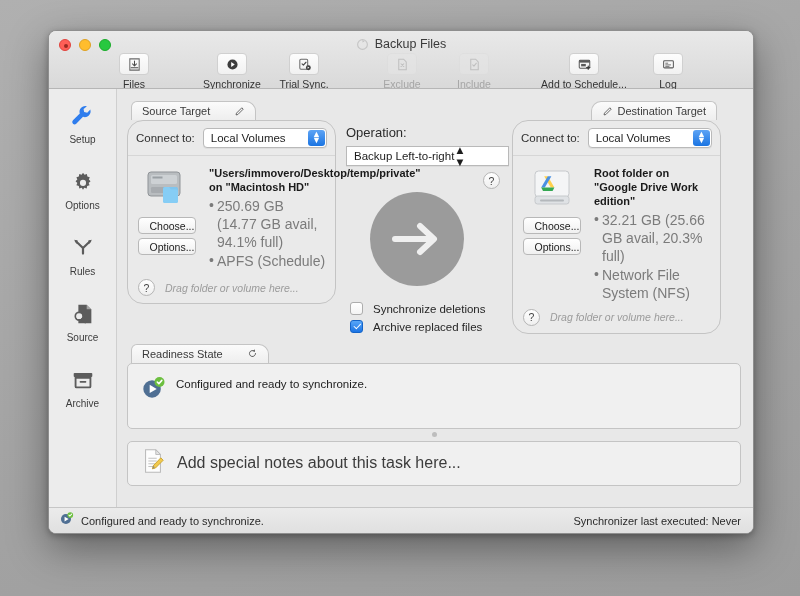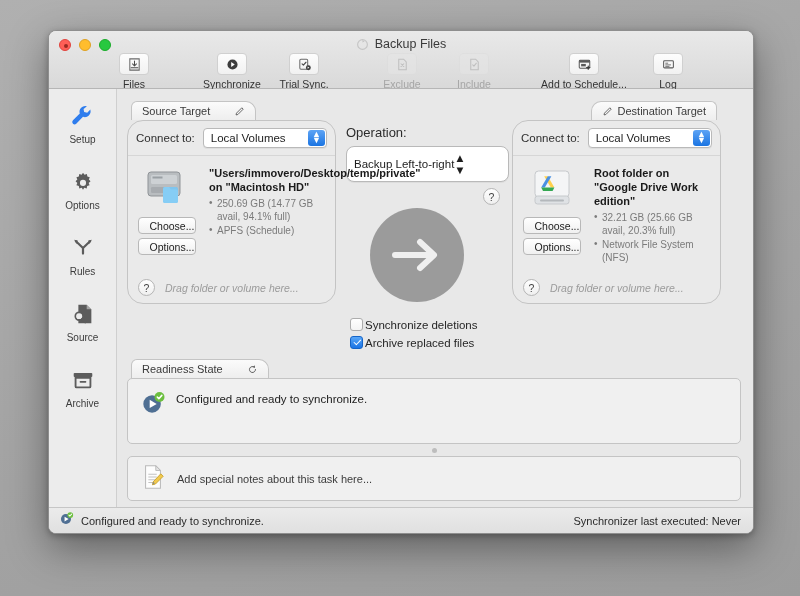--- a/index.html
+++ b/index.html
@@ -162,21 +162,21 @@
     border-radius: 4px;
     font-size: 10.5px; color: #222;
     display: flex; align-items: center; justify-content: center;
     cursor: default;
     padding-left: 10px;
   }
   .target-right { flex: 1; min-width: 0; padding-top: 1px; }
   .tgt-title { font-size: 11px; color: #1a1a1a; font-weight: bold; line-height: 1.28; }
   .tgt-list { margin-top: 4px; list-style: none; }
   .tgt-list li {
-    font-size: 10px; color: #7b7b7b; line-height: 1.28;
+    font-size: 14px; color: #7b7b7b; line-height: 1.28;
     padding-left: 8px; position: relative; margin-bottom: 1px;
   }
   .tgt-list li::before {
     content: "•"; position: absolute; left: 0; top: -1px; color: #7b7b7b;
   }
 
   .drop-row {
     display: flex; align-items: center; gap: 10px;
     padding: 5px 10px 7px 10px;
   }
@@ -191,35 +191,35 @@
   .drop-hint { font-size: 10.5px; color: #9b9b9b; font-style: italic; }
 
   
   .center {
     width: 176px; flex: none;
     padding: 24px 6px 0 10px;
     display: flex; flex-direction: column; align-items: flex-start;
   }
   .op-label { font-size: 13px; color: #2c2c2c; margin-bottom: 6px; }
   .op-popup {
-    width: 163px; height: 36px;
-    background: #fff; border: 1px solid #b9b9b9; border-radius: 8px;
+    width: 163px; height: 20px;
+    background: #fff; border: 1px solid #b9b9b9; border-radius: 0;
     display: flex; align-items: center; padding-left: 7px;
     font-size: 11.5px; color: #1d1d1d; position: relative;
     box-shadow: 0 1px 0 rgba(0,0,0,.05);
   }
   .op-help { align-self: flex-end; margin: 6px 6px 0 0; }
   .arrow-circle {
     width: 94px; height: 94px; border-radius: 50%;
     background: #9b9b9b;
     margin: 3px 0 0 24px;
     display: flex; align-items: center; justify-content: center;
   }
   .checks { margin: 16px 0 0 4px; display: flex; flex-direction: column; gap: 5px; }
-  .crow { display: flex; align-items: center; gap: 2px; font-size: 11.5px; color: #262626; }
+  .crow { display: flex; align-items: center; gap: 10px; font-size: 11.5px; color: #262626; }
   .cbox {
     width: 13px; height: 13px; border-radius: 3px;
     border: 1px solid #adadad; background: linear-gradient(#ffffff,#f4f4f4);
     flex: none; display: flex; align-items: center; justify-content: center;
   }
   .cbox.on { background: linear-gradient(#58a6f8,#1b74e4); border-color: #1464c8; }
   .cbox.on::after {
     content: ""; width: 3px; height: 6px;
     border: solid #fff; border-width: 0 1.6px 1.6px 0;
     transform: rotate(43deg) translate(-.5px,-1px);
@@ -239,21 +239,21 @@
   .splitter { height: 12px; display: flex; align-items: center; justify-content: center; }
   .splitdot { width: 5px; height: 5px; border-radius: 50%; background: #bdbdbd; }
 
   .notesbox {
     border: 1px solid #c4c4c4; border-radius: 5px;
     background: #f0f0f0;
     height: 45px;
     display: flex; align-items: center; gap: 11px;
     padding: 0 12px;
   }
-  .notes-text { font-size: 11px; color: #3c3c3c; }
+  .notes-text { font-size: 16px; color: #3c3c3c; }
 
   
   .statusbar {
     height: 26px; flex: none;
     background: linear-gradient(#ebebeb,#e0e0e0);
     border-top: 1px solid #c6c6c6;
     display: flex; align-items: center; justify-content: space-between;
     padding: 0 12px 0 10px;
   }
   .st-left { display: flex; align-items: center; gap: 7px; }

